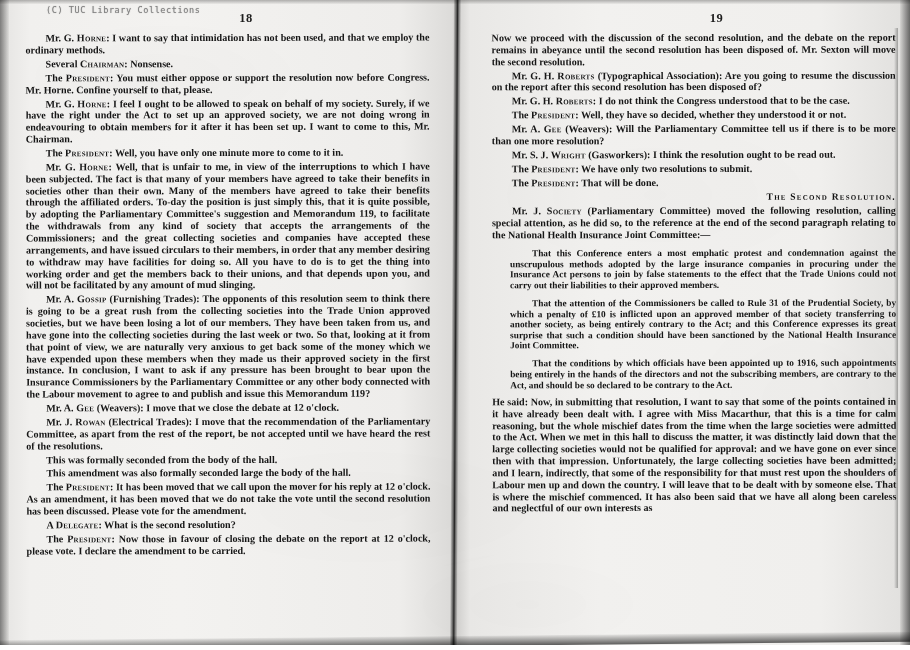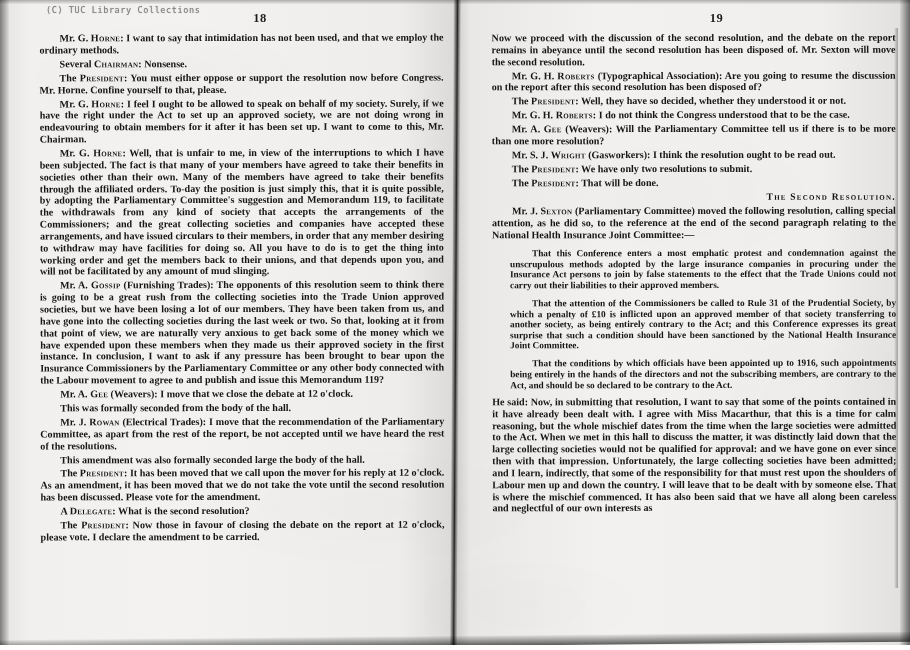--- a/index.html
+++ b/index.html
@@ -106,21 +106,21 @@
     text-shadow: 0 0 1px rgba(120,120,120,.8);
     margin-left: 34px;
   }
 
   
   .page {
     position: absolute;
     top: 0;
     height: 650px;
   }
-  .page.left  { left: 14px;   width: 452px; }
+  .page.left  { left: 0;   width: 452px; }
   .page.right { left: 459px; width: 515px; }
 
   .folio {
     position: absolute;
     top: 11px;
     width: 100%;
     text-align: center;
     font-family: "Liberation Serif", serif;
     font-size: 12.5px;
     font-weight: 700;
@@ -191,47 +191,48 @@
   <div class="edge-top"></div>
   <div class="edge-left"></div>
 
   <div class="page left">
     <div class="folio">18</div>
     <div class="textblock" id="left-col">
         <p>Mr. G. <span class="sc">Horne</span>: I want to say that intimidation has not been used, and that we employ the ordinary methods.</p>
         <p>Several <span class="sc">Chairman</span>: Nonsense.</p>
         <p>The <span class="sc">President</span>: You must either oppose or support the resolution now before Congress. Mr. Horne. Confine yourself to that, please.</p>
         <p>Mr. G. <span class="sc">Horne</span>: I feel I ought to be allowed to speak on behalf of my society. Surely, if we have the right under the Act to set up an approved society, we are not doing wrong in endeavouring to obtain members for it after it has been set up. I want to come to this, Mr. Chairman.</p>
+        <p>The <span class="sc">President</span>: Well, you have only one minute more to come to it in.</p>
         <p>Mr. G. <span class="sc">Horne</span>: Well, that is unfair to me, in view of the interruptions to which I have been subjected. The fact is that many of your members have agreed to take their benefits in societies other than their own. Many of the members have agreed to take their benefits through the affiliated orders. To-day the position is just simply this, that it is quite possible, by adopting the Parliamentary Committee's suggestion and Memorandum 119, to facilitate the withdrawals from any kind of society that accepts the arrangements of the Commissioners; and the great collecting societies and companies have accepted these arrangements, and have issued circulars to their members, in order that any member desiring to withdraw may have facilities for doing so. All you have to do is to get the thing into working order and get the members back to their unions, and that depends upon you, and will not be facilitated by any amount of mud slinging.</p>
         <p>Mr. A. <span class="sc">Gossip</span> (Furnishing Trades): The opponents of this resolution seem to think there is going to be a great rush from the collecting societies into the Trade Union approved societies, but we have been losing a lot of our members. They have been taken from us, and have gone into the collecting societies during the last week or two. So that, looking at it from that point of view, we are naturally very anxious to get back some of the money which we have expended upon these members when they made us their approved society in the first instance. In conclusion, I want to ask if any pressure has been brought to bear upon the Insurance Commissioners by the Parliamentary Committee or any other body connected with the Labour movement to agree to and publish and issue this Memorandum 119?</p>
         <p>Mr. A. <span class="sc">Gee</span> (Weavers): I move that we close the debate at 12 o'clock.</p>
+        <p>Mr. J. <span class="sc">Rowan</span> (Electrical Trades): I move that the recommendation of the Parliamentary Committee, as apart from the rest of the report, be not accepted until we have heard the rest of the resolutions.</p>
         <p>This was formally seconded from the body of the hall.</p>
-        <p>Mr. J. <span class="sc">Rowan</span> (Electrical Trades): I move that the recommendation of the Parliamentary Committee, as apart from the rest of the report, be not accepted until we have heard the rest of the resolutions.</p>
         <p>This amendment was also formally seconded large the body of the hall.</p>
         <p>The <span class="sc">President</span>: It has been moved that we call upon the mover for his reply at 12 o'clock. As an amendment, it has been moved that we do not take the vote until the second resolution has been discussed. Please vote for the amendment.</p>
         <p>A <span class="sc">Delegate</span>: What is the second resolution?</p>
         <p>The <span class="sc">President</span>: Now those in favour of closing the debate on the report at 12 o'clock, please vote. I declare the amendment to be carried.</p>
       </div>
   </div>
 
   <div class="gutter"></div>
 
   <div class="page right">
     <div class="folio">19</div>
     <div class="textblock" id="right-col">
         <p class="noindent">Now we proceed with the discussion of the second resolution, and the debate on the report remains in abeyance until the second resolution has been disposed of. Mr. Sexton will move the second resolution.</p>
         <p>Mr. G. H. <span class="sc">Roberts</span> (Typographical Association): Are you going to resume the discussion on the report after this second resolution has been disposed of?</p>
+        <p>Mr. G. H. <span class="sc">Roberts</span>: I do not think the Congress understood that to be the case.</p>
         <p>The <span class="sc">President</span>: Well, they have so decided, whether they understood it or not.</p>
-        <p>Mr. G. H. <span class="sc">Roberts</span>: I do not think the Congress understood that to be the case.</p>
         <p>Mr. A. <span class="sc">Gee</span> (Weavers): Will the Parliamentary Committee tell us if there is to be more than one more resolution?</p>
         <p>Mr. S. J. <span class="sc">Wright</span> (Gasworkers): I think the resolution ought to be read out.</p>
         <p>The <span class="sc">President</span>: We have only two resolutions to submit.</p>
         <p>The <span class="sc">President</span>: That will be done.</p>
         <p class="section-head">The Second Resolution.</p>
-        <p>Mr. J. <span class="sc">Sexton</span> (Parliamentary Committee) moved the following resolution, calling special attention, as he did so, to the reference at the end of the second paragraph relating to the National Health Insurance Joint Committee:—</p>
+        <p>Mr. J. <span class="sc">Society</span> (Parliamentary Committee) moved the following resolution, calling special attention, as he did so, to the reference at the end of the second paragraph relating to the National Health Insurance Joint Committee:—</p>
         <p class="quote">That this Conference enters a most emphatic protest and condemnation against the unscrupulous methods adopted by the large insurance companies in procuring under the Insurance Act persons to join by false statements to the effect that the Trade Unions could not carry out their liabilities to their approved members.</p>
         <p class="quote">That the attention of the Commissioners be called to Rule 31 of the Prudential Society, by which a penalty of £10 is inflicted upon an approved member of that society transferring to another society, as being entirely contrary to the Act; and this Conference expresses its great surprise that such a condition should have been sanctioned by the National Health Insurance Joint Committee.</p>
         <p class="quote">That the conditions by which officials have been appointed up to 1916, such appointments being entirely in the hands of the directors and not the subscribing members, are contrary to the Act, and should be so declared to be contrary to the Act.</p>
         <p class="noindent">He said: Now, in submitting that resolution, I want to say that some of the points contained in it have already been dealt with. I agree with Miss Macarthur, that this is a time for calm reasoning, but the whole mischief dates from the time when the large societies were admitted to the Act. When we met in this hall to discuss the matter, it was distinctly laid down that the large collecting societies would not be qualified for approval: and we have gone on ever since then with that impression. Unfortunately, the large collecting societies have been admitted; and I learn, indirectly, that some of the responsibility for that must rest upon the shoulders of Labour men up and down the country. I will leave that to be dealt with by someone else. That is where the mischief commenced. It has also been said that we have all along been careless and neglectful of our own interests as</p>
       </div>
   </div>
 
   <div class="grain"></div>
   <div class="edge-right-inner"></div>
   <div class="edge-right"></div>

